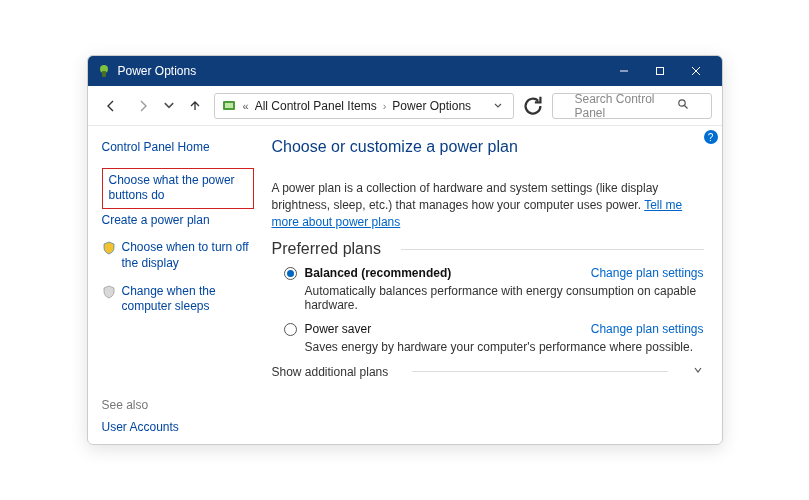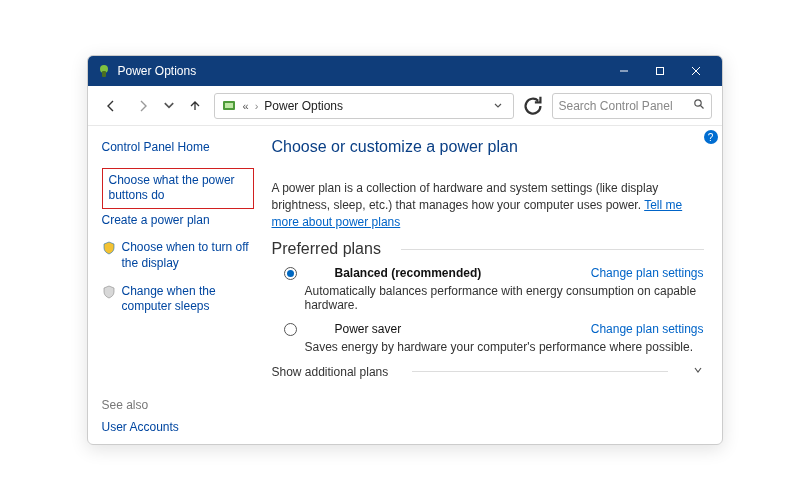--- a/index.html
+++ b/index.html
@@ -12,42 +12,42 @@
   .winbtn { width: 36px; height: 30px; display: flex; align-items: center; justify-content: center; color: #fff; }
   .winbtn svg { width: 10px; height: 10px; }
   .toolbar { height: 40px; display: flex; align-items: center; padding: 0 10px; gap: 6px; border-bottom: 1px solid #e8e8e8; }
   .navbtn { width: 26px; height: 26px; display: flex; align-items: center; justify-content: center; color: #555; border-radius: 3px; }
   .navbtn svg { width: 14px; height: 14px; }
   .addrbox { flex: 1; height: 26px; border: 1px solid #ccc; border-radius: 3px; display: flex; align-items: center; padding: 0 6px; gap: 6px; font-size: 12px; color: #222; }
   .addrbox .crumb { white-space: nowrap; }
   .addrbox .sep { color: #888; font-size: 11px;}
   .addrbox .chev-right { flex: 1; display:flex; justify-content:flex-end; padding-right: 4px; color:#555;}
   .refresh { width:26px; height:26px; display:flex; align-items:center; justify-content:center; color:#555;}
-  .searchbox { width: 160px; height: 26px; border: 1px solid #ccc; border-radius: 3px; display:flex; align-items:center; padding:0 6px; color:#888; }
+  .searchbox { width: 160px; height: 26px; border: 1px solid #ccc; border-radius: 3px; display:flex; align-items:center; padding:0 22px; color:#888; }
   .searchbox .ph { flex:1; font-size: 12px; }
   .body { flex:1; display:flex; position:relative; }
   .sidebar { width: 176px; padding: 14px 10px 10px 14px; font-size: 12px; }
   .side-link { color:#0046a0; margin-bottom: 12px; cursor: pointer; line-height: 1.3; display:flex; gap:6px; align-items:flex-start;}
   .side-link.plain { color:#0046a0; }
   .side-link .txt {flex:1;}
   .boxed { border: 1px solid #d12020; padding: 4px 6px; margin-bottom: 4px;}
   .side-icon { width:14px; height:14px; flex:0 0 14px; display:inline-flex; align-items:center; justify-content:center; margin-top:1px;}
   .seealso { position:absolute; left:14px; bottom: 10px; font-size:12px; }
   .seealso .hdr { color:#777; margin-bottom:8px;}
   .seealso .lnk { color:#0046a0; cursor:pointer;}
   .main { flex:1; padding: 12px 18px 10px 8px; position:relative;}
   .helpicon { position:absolute; top:4px; right:4px; width:14px;height:14px; background:#006dd1; border-radius:50%; color:#fff; font-size:10px; display:flex;align-items:center;justify-content:center;}
   .h1 { color:#0a3f85; font-size: 16px; font-weight:400; margin-bottom: 24px;}
   .desc { color:#333; font-size:12px; line-height:1.4; margin-bottom:10px;}
   .desc a { color:#0064c8; text-decoration: underline; cursor:pointer;}
   .group-label { font-size:16px; color:#333; display:flex; align-items:center; gap:20px; margin: 4px 0 8px;}
   .group-label .line { flex:1; height:1px; background:#ddd;}
   .plan { margin: 4px 0 10px 12px;}
   .plan-head { display:flex; align-items:center; gap:8px;}
-  .plan-head .name { font-size:12px; color:#111;margin-left:30px;}
+  .plan-head .name { font-size:12px; color:#111;}
   .plan-head .name.b { font-weight:600;}
   .plan-head .link { margin-left:auto; color:#0064c8; font-size:12px; cursor:pointer;text-align:center;}
   .radio { width:13px; height:13px; border:1px solid #555; border-radius:50%; display:inline-flex; align-items:center; justify-content:center;}
   .radio.selected::after { content:""; width:7px;height:7px;background:#0067c0;border-radius:50%;}
   .plan-desc { font-size:12px; color:#333; margin: 4px 0 0 21px;}
   .showmore { display:flex; align-items:center; gap:24px; margin-top: 10px; color:#333; font-size:12px;}
   .showmore .line{flex:1;height:1px;background:#ddd;}
   .showmore .chev{ color:#555;}
   .addr-icon { width:16px;height:16px;}
   .double-chev { font-size:11px; color:#555;}
@@ -107,20 +107,21 @@
       </div>
 
     <div class="addrbox">
       <span class="addr-icon">
         <svg viewBox="0 0 16 16">
             <rect x="2" y="3" width="12" height="9" rx="1" fill="#4e9b3a"></rect>
             <rect x="4" y="5" width="8" height="5" fill="#bfe8a5"></rect>
           </svg>
       </span>
       <span class="double-chev">«</span>
+      <span class="crumb">All Control Panel Items</span>
       <span class="sep">›</span>
       <span class="crumb">Power Options</span>
       <span class="chev-right">
           <svg width="10" height="10" viewBox="0 0 10 10">
             <path d="M2 3 L5 6 L8 3" fill="none" stroke="#555" stroke-width="1.2"></path>
           </svg>
         </span>
     </div>
     <div class="refresh">
         <svg viewBox="0 0 14 14">

